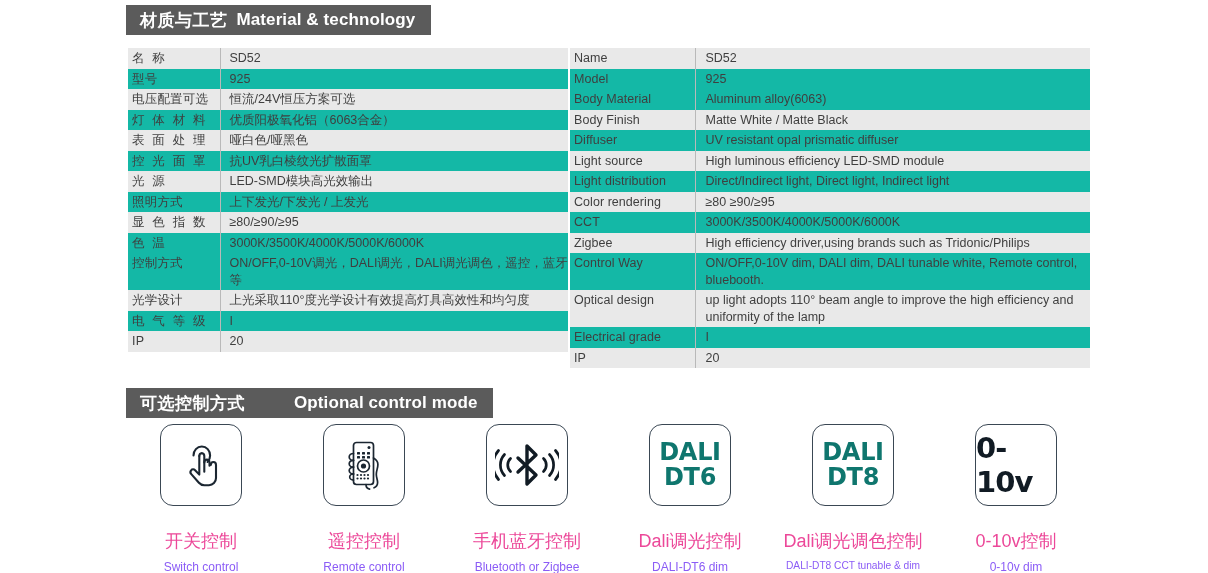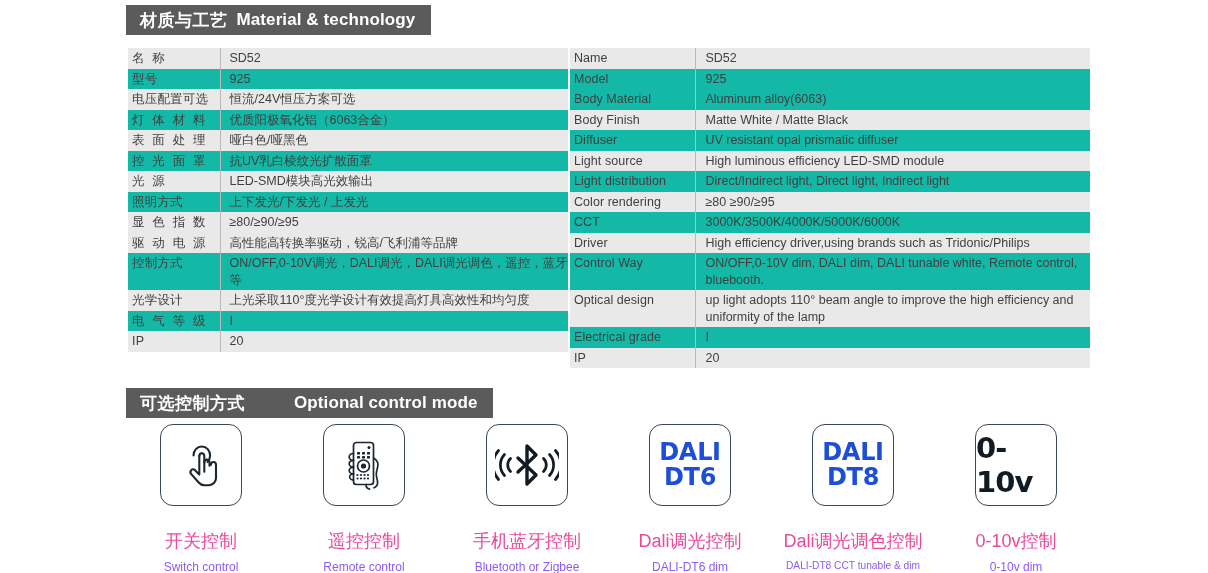--- a/index.html
+++ b/index.html
@@ -113,21 +113,21 @@
     display: flex;
     align-items: center;
     justify-content: center;
     background: #ffffff;
   }
   .mode-box svg { display: block; }
   .mode-box .txt-dali {
     text-align: center;
     font-family: "DejaVu Sans", sans-serif;
     font-weight: bold;
-    color: #1d4ed8;
+    color: #0f766e;
     line-height: 1.04;
   }
   .mode-box .txt-dali .l1 { font-size: 24px; letter-spacing: -0.3px; }
   .mode-box .txt-dali .l2 { font-size: 24px; letter-spacing: -0.3px; }
   .mode-box .txt-volt {
     font-family: "DejaVu Sans", sans-serif;
     font-weight: bold;
     font-size: 29px;
     color: #111b24;
     letter-spacing: -0.9px;
@@ -190,23 +190,23 @@
       <td class="v">LED-SMD模块高光效输出</td>
     </tr>
     <tr class="even">
       <td class="k">照明方式</td>
       <td class="v">上下发光/下发光 / 上发光</td>
     </tr>
     <tr class="odd">
       <td class="k"><span class="k-spread">显 色 指 数</span></td>
       <td class="v">≥80/≥90/≥95</td>
     </tr>
-    <tr class="odd">
-      <td class="k"><span class="k-spread">驱 动 电 源</span></td>
-      <td class="v">高性能高转换率驱动，锐高/飞利浦等品牌</td>
+    <tr class="even">
+      <td class="k"><span class="k-spread">色 温</span></td>
+      <td class="v">3000K/3500K/4000K/5000K/6000K</td>
     </tr>
     <tr class="even">
       <td class="k">控制方式</td>
       <td class="v">ON/OFF,0-10V调光，DALI调光，DALI调光调色，遥控，蓝牙等</td>
     </tr>
     <tr class="odd">
       <td class="k">光学设计</td>
       <td class="v">上光采取110°度光学设计有效提高灯具高效性和均匀度</td>
     </tr>
     <tr class="even">
@@ -256,21 +256,21 @@
     </tr>
     <tr class="odd">
       <td class="k">Color rendering</td>
       <td class="v">≥80 ≥90/≥95</td>
     </tr>
     <tr class="even">
       <td class="k">CCT</td>
       <td class="v">3000K/3500K/4000K/5000K/6000K</td>
     </tr>
     <tr class="odd">
-      <td class="k">Driver</td>
+      <td class="k">Zigbee</td>
       <td class="v">High efficiency driver,using brands such as Tridonic/Philips</td>
     </tr>
     <tr class="even">
       <td class="k">Control Way</td>
       <td class="v">ON/OFF,0-10V dim, DALI dim, DALI tunable white, Remote control, bluebooth.</td>
     </tr>
     <tr class="odd">
       <td class="k">Optical design</td>
       <td class="v">up light adopts 110° beam angle to improve the high efficiency and uniformity of the lamp</td>
     </tr>

